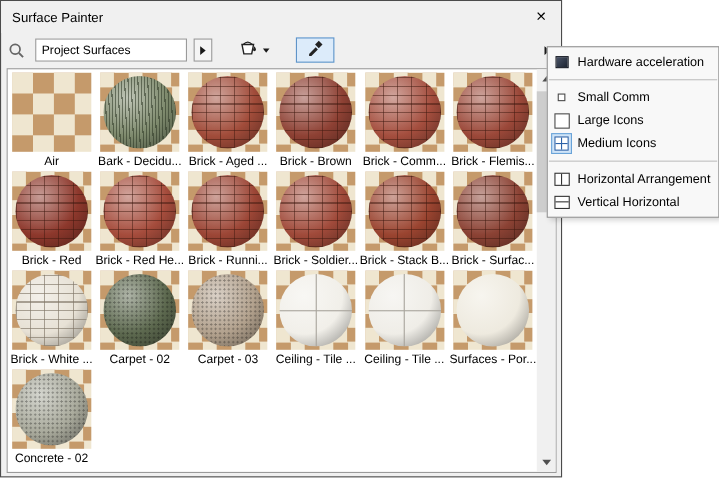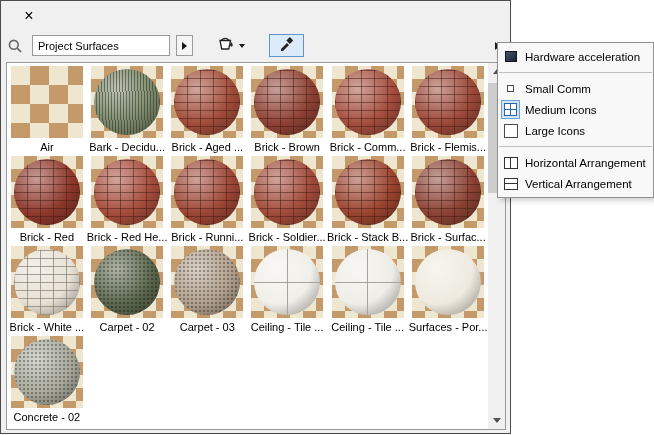--- a/index.html
+++ b/index.html
@@ -82,20 +82,21 @@
                  background-position:center; background-repeat:no-repeat; }
 </style>
 </head>
 <body>
 
 <div class="stage" style="--ck1: #c59a6b; --ck2: #efe6d0;">
 
   <div class="dialog">
 
     <div class="titlebar">
+      <span class="title">Surface Painter</span>
       <span class="close-btn">×</span>
     </div>
 
     <div class="toolbar">
       <span class="search-ic">
         <svg width="16" height="16" viewBox="0 0 16 16">
           <circle cx="6.8" cy="6.8" r="4.4" fill="none" stroke="#666" stroke-width="1.6"></circle>
           <line x1="10.2" y1="10.2" x2="14" y2="14" stroke="#666" stroke-width="1.7"></line>
         </svg>
       </span>
@@ -264,39 +265,39 @@
         <span>Hardware acceleration</span>
       </div>
       <div class="menu-sep"></div>
       <div class="menu-item">
         <span class="mi-ic">
           <span class="ic-small-icons"></span>
         </span>
         <span>Small Comm</span>
       </div>
       <div class="menu-item">
+        <span class="mi-ic">
+          <span class="ic-large-icons"></span>
+        </span>
+        <span>Large Icons</span>
+      </div>
+      <div class="menu-item">
         <span class="mi-ic sel">
           <span class="ic-medium-icons"></span>
         </span>
         <span>Medium Icons</span>
       </div>
-      <div class="menu-item">
-        <span class="mi-ic">
-          <span class="ic-large-icons"></span>
-        </span>
-        <span>Large Icons</span>
-      </div>
       <div class="menu-sep"></div>
       <div class="menu-item">
         <span class="mi-ic">
           <span class="ic-horizontal-arrangement"></span>
         </span>
         <span>Horizontal Arrangement</span>
       </div>
       <div class="menu-item">
         <span class="mi-ic">
           <span class="ic-vertical-arrangement"></span>
         </span>
-        <span>Vertical Arrangement</span>
+        <span>Vertical Horizontal</span>
       </div>
     </div>
 
 </div>
 
 </body></html>

